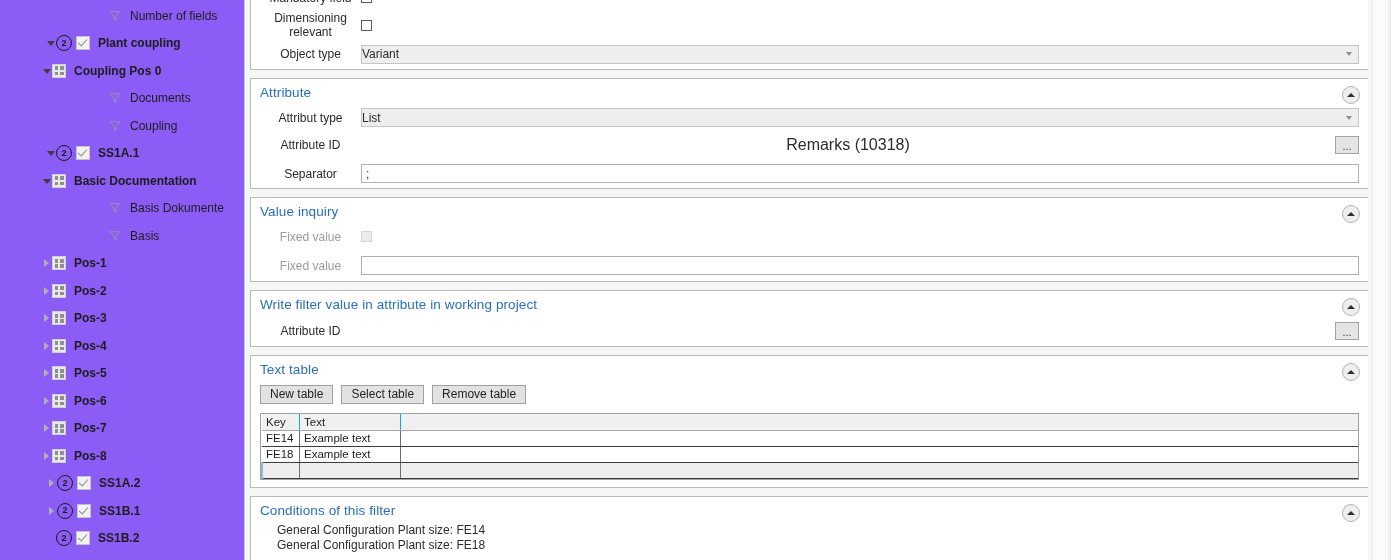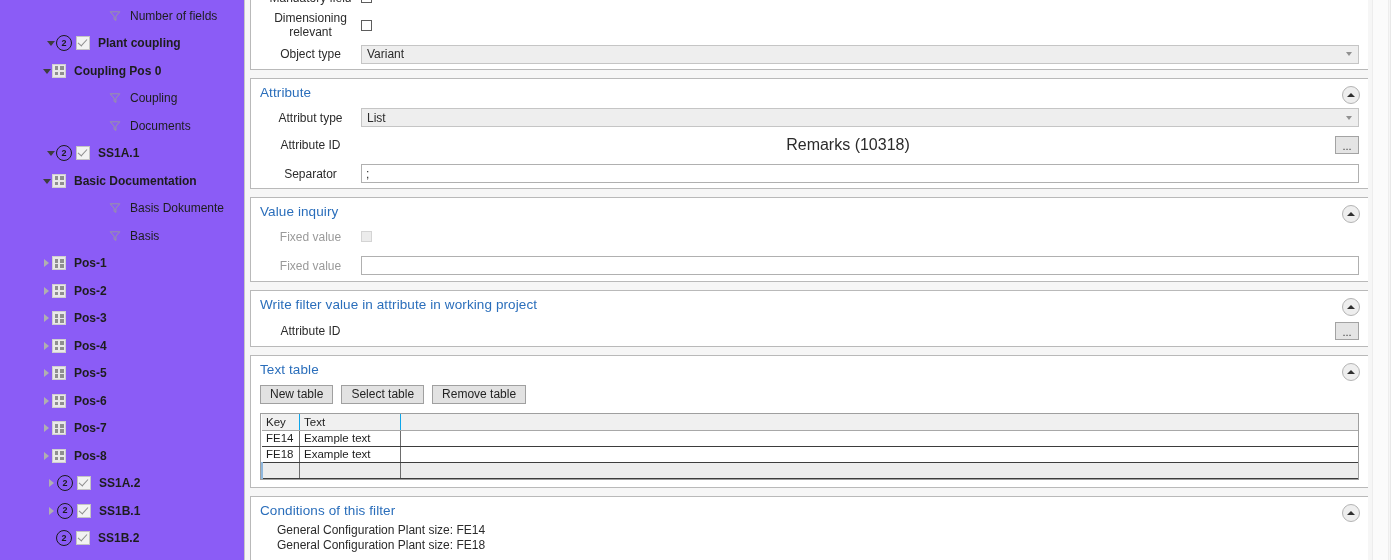--- a/index.html
+++ b/index.html
@@ -207,21 +207,20 @@
 
   .combo {
     position: relative;
     flex: 1;
     height: 19px;
     background: #eeeeee;
     border: 1px solid #c5c5c5;
     box-sizing: border-box;
     display: flex;
     align-items: center;
-    padding-left: 5px;
     font-size: 12px;
     color: #2b2b2b;
     margin-right: 9px;
   }
   .combo .arrow {
     position: absolute;
     right: 6px;
     top: 50%;
     margin-top: -2px;
     width: 0; height: 0;
@@ -420,30 +419,30 @@
           </span>
           <span class="tree-label bold">Coupling Pos 0</span>
         </div>
         <div class="tree-row ind-3">
           <span class="expander"></span>
           <span class="ico-funnel">
             <svg width="12" height="12" viewBox="0 0 12 12">
               <path d="M1.2 1.8 L10.8 1.8 L6.9 6.2 L6.9 10.4 L5.1 9.3 L5.1 6.2 Z" fill="none" stroke="#9a9a9a" stroke-width="0.9"></path>
             </svg>
           </span>
-          <span class="tree-label">Coupling</span>
+          <span class="tree-label">Documents</span>
         </div>
         <div class="tree-row ind-3">
           <span class="expander"></span>
           <span class="ico-funnel">
             <svg width="12" height="12" viewBox="0 0 12 12">
               <path d="M1.2 1.8 L10.8 1.8 L6.9 6.2 L6.9 10.4 L5.1 9.3 L5.1 6.2 Z" fill="none" stroke="#9a9a9a" stroke-width="0.9"></path>
             </svg>
           </span>
-          <span class="tree-label">Documents</span>
+          <span class="tree-label">Coupling</span>
         </div>
         <div class="tree-row ind-0">
           <span class="expander">
             <span class="exp-glyph exp-open"></span>
           </span>
           <span class="badge2">2</span>
           <span class="chk"></span>
           <span class="tree-label bold">SS1A.1</span>
         </div>
         <div class="tree-row ind-4">

